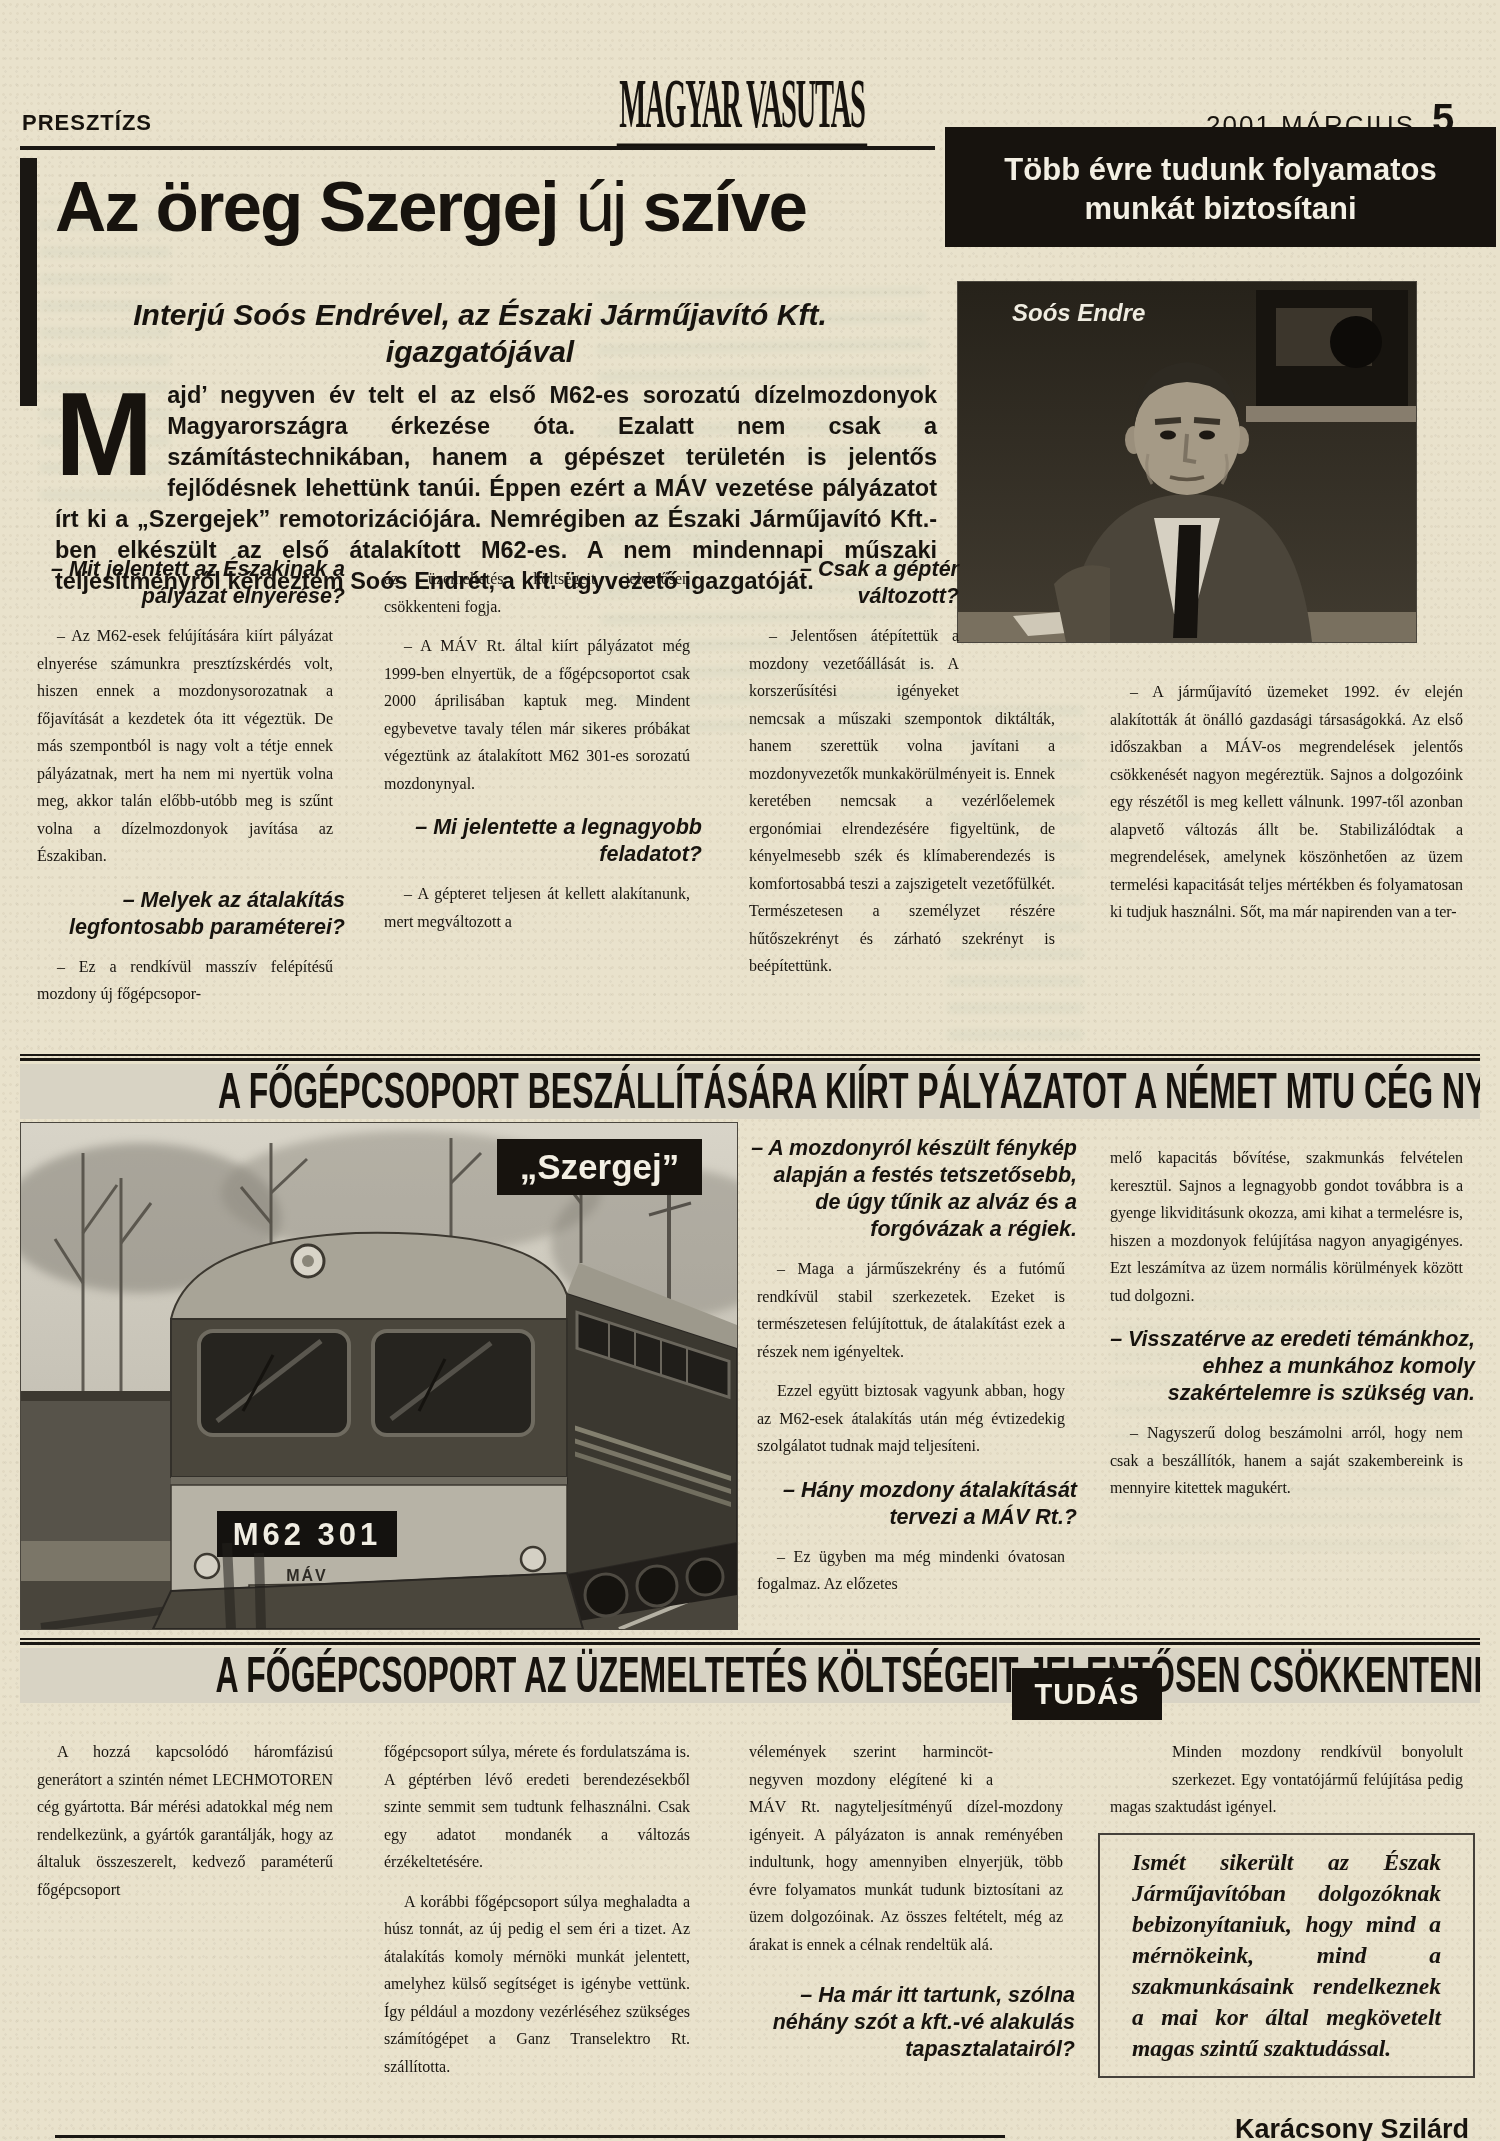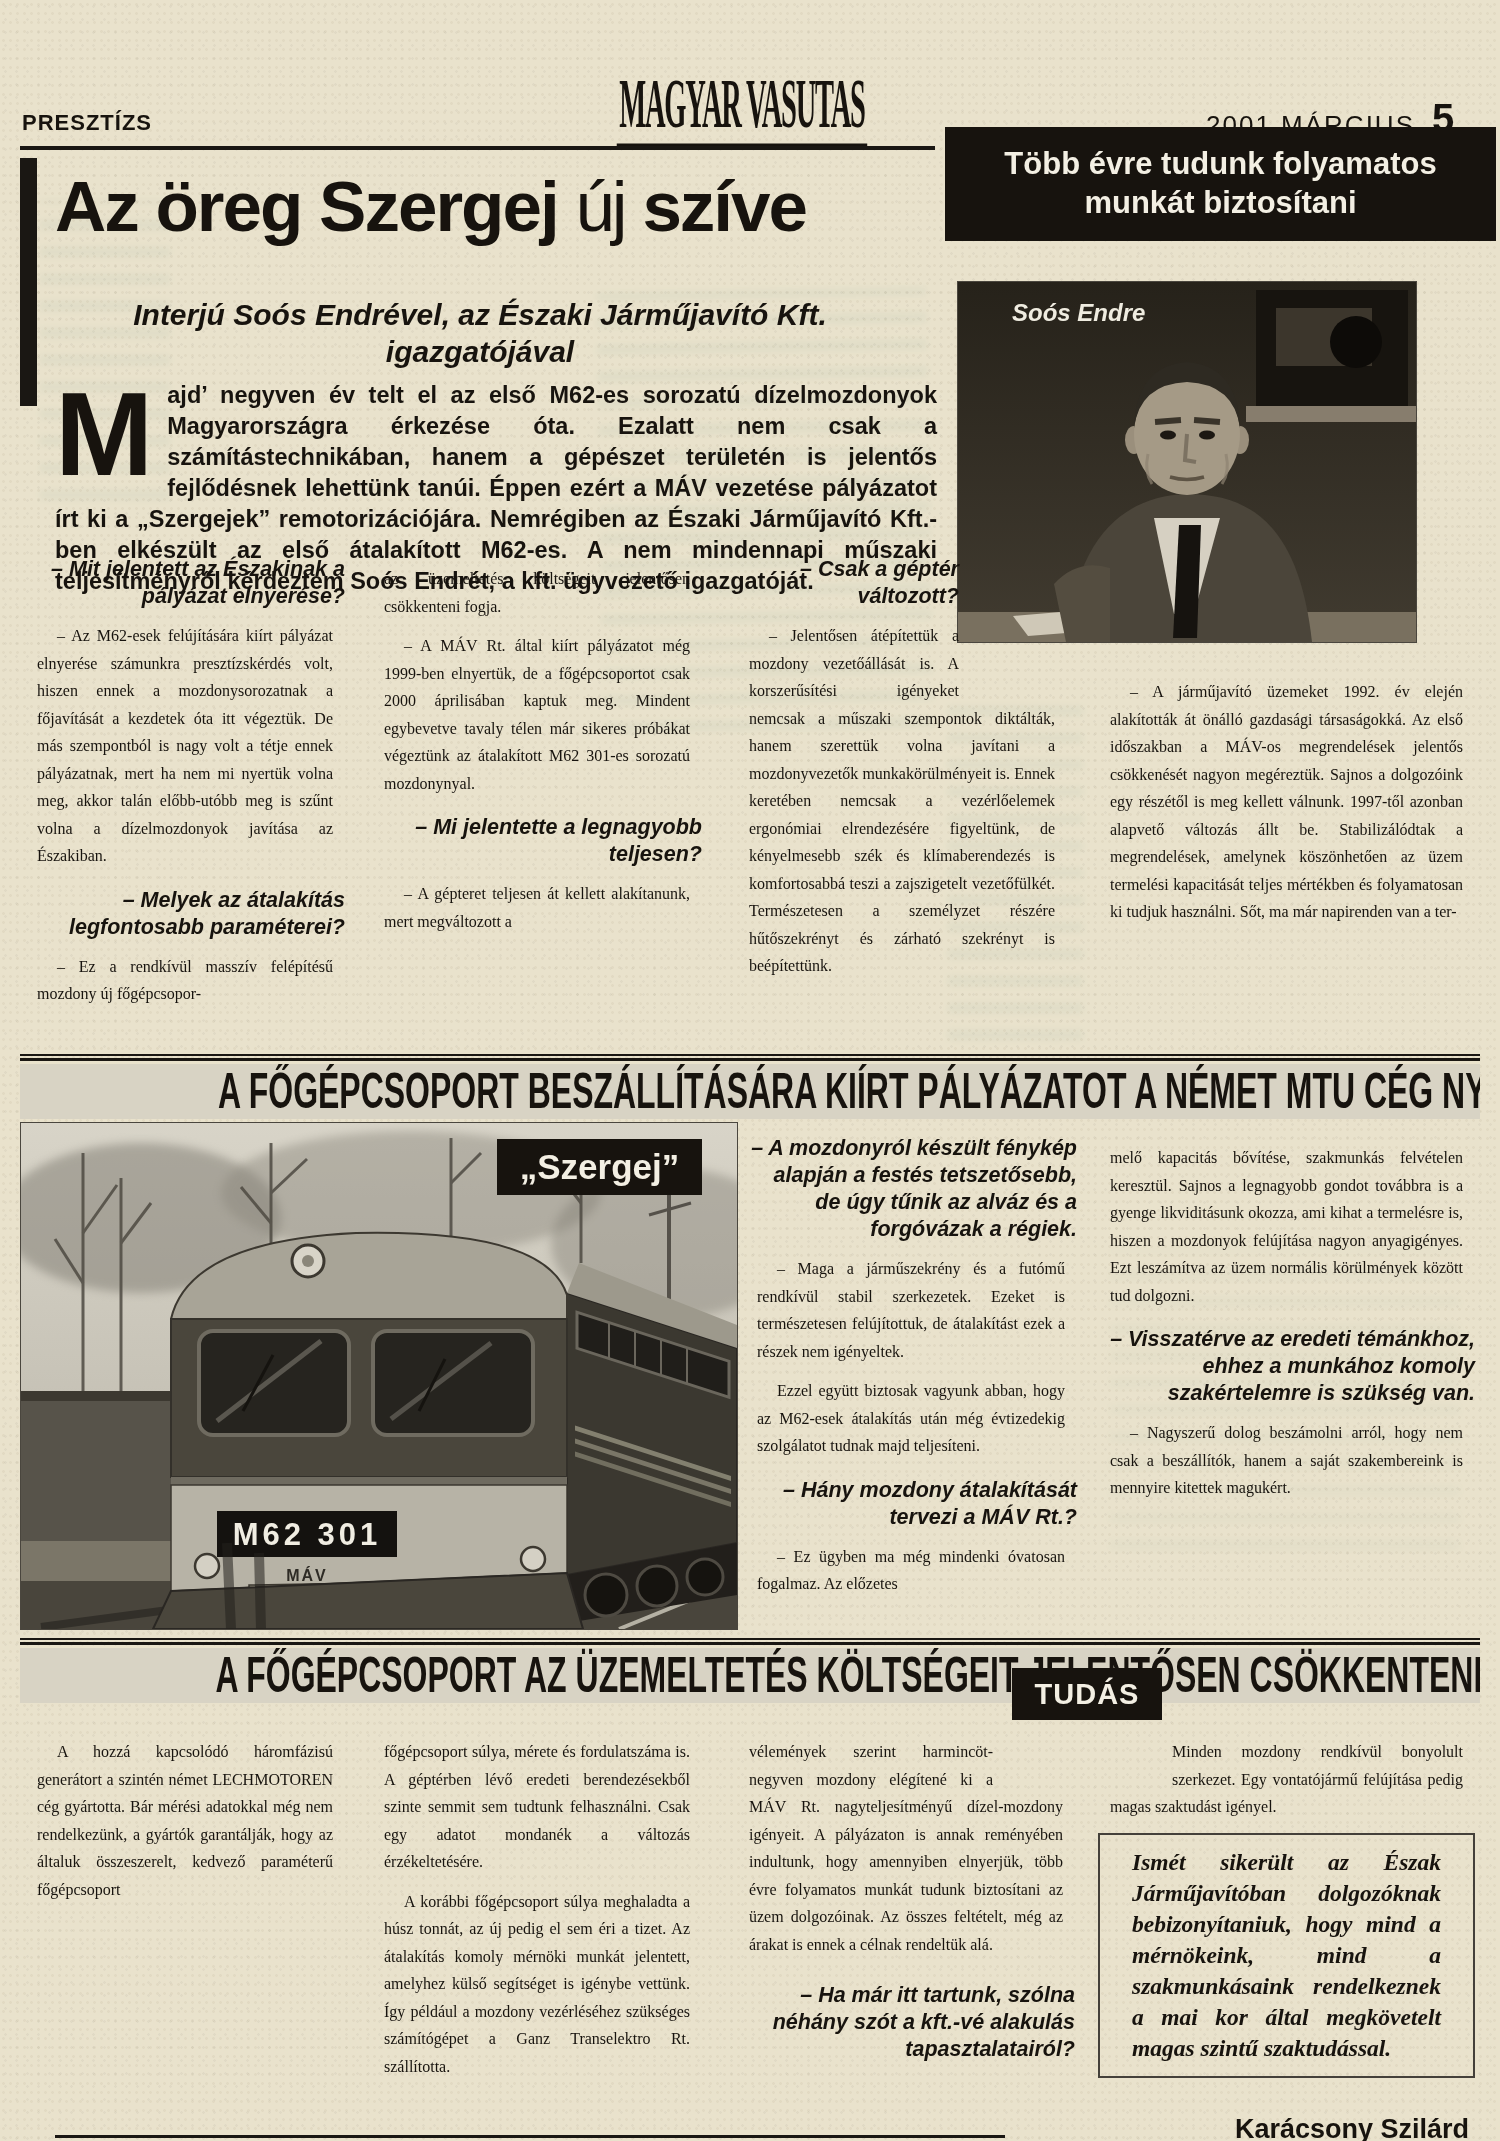--- a/index.html
+++ b/index.html
@@ -25,21 +25,21 @@
   
   .drop-bar{background:#1a1713;}
   .headline{font-family:"Liberation Sans",sans-serif;font-weight:700;font-size:71px;line-height:.98;
     letter-spacing:-2px;white-space:nowrap;}
   .headline .light{font-weight:400;letter-spacing:-3px;}
   .subhead{font:italic 700 30px/37px "Liberation Sans",sans-serif;text-align:center;}
   .lead{font:700 23.5px/31px "Liberation Sans",sans-serif;text-align:justify;}
   .dropcap{float:left;font:700 118px/92px "Liberation Sans",sans-serif;margin:8px 14px 0 0;}
   
   .blackbox{background:#17130e;color:#f3efe3;}
-  .sidebar-title{font:700 31px/39px "Liberation Sans",sans-serif;text-align:center;padding:17px 30px 19px;}
+  .sidebar-title{font:700 31px/39px "Liberation Sans",sans-serif;text-align:center;padding:23px 30px 19px;}
   
   .col{position:absolute;}
   .col p{margin:12px;font-size:16px;line-height:27.5px;text-align:justify;}
   .col p.ind{text-indent:20px;}
   .col p + p{margin-top:1px;}
   .q{font:italic 700 21.5px/27px "Liberation Sans",sans-serif;text-align:right;margin:17px 0 11px;}
   .q.first{margin-top:3px;}
   .sp-r{float:right;width:108px;height:126px;}
   .sp-r2{float:right;width:82px;height:54px;}
   .sp-l2{float:left;width:74px;height:54px;}
@@ -127,21 +127,21 @@
 
   <div class="col" style="left:25px;top:553px;width:320px;">
     <h3 class="q first">– Mit jelentett az Északinak a pályázat elnyerése?</h3>
     <p class="ind">– Az M62-esek felújítására kiírt pályázat elnyerése számunkra presztízskérdés volt, hiszen ennek a mozdonysorozatnak a főjavítását a kezdetek óta itt végeztük. De más szempontból is nagy volt a tétje ennek pályázatnak, mert ha nem mi nyertük volna meg, akkor talán előbb-utóbb meg is szűnt volna a dízelmozdonyok javítása az Északiban.</p>
     <h3 class="q">– Melyek az átalakítás legfontosabb paraméterei?</h3>
     <p class="ind">– Ez a rendkívül masszív felépítésű mozdony új főgépcsopor-</p>
   </div>
   <div class="col" style="left:372px;top:553px;width:330px;">
     <p>az üzemeltetés költségeit jelentősen csökkenteni fogja.</p>
     <p class="ind">– A MÁV Rt. által kiírt pályázatot még 1999-ben elnyertük, de a főgépcsoportot csak 2000 áprilisában kaptuk meg. Mindent egybevetve tavaly télen már sikeres próbákat végeztünk az átalakított M62 301-es sorozatú mozdonynyal.</p>
-    <h3 class="q">– Mi jelentette a legnagyobb teljesen?</h3>
+    <h3 class="q">– Mi jelentette a legnagyobb feladatot?</h3>
     <p class="ind">– A gépteret teljesen át kellett alakítanunk, mert megváltozott a</p>
   </div>
   <div class="col" style="left:737px;top:553px;width:330px;">
     <div class="sp-r"></div>
     <h3 class="q first">– Csak a géptér változott?</h3>
     <p class="ind">– Jelentősen átépítettük a mozdony vezetőállását is. A korszerűsítési igényeket nemcsak a műszaki szempontok diktálták, hanem szerettük volna javítani a mozdonyvezetők munkakörülményeit is. Ennek keretében nemcsak a vezérlőelemek ergonómiai elrendezésére figyeltünk, de kényelmesebb szék és klímaberendezés is komfortosabbá teszi a zajszigetelt vezetőfülkét. Természetesen a személyzet részére hűtőszekrényt és zárható szekrényt is beépítettünk.</p>
   </div>
   <div class="col" style="left:1098px;top:666px;width:377px;">
     <p class="ind">– A járműjavító üzemeket 1992. év elején alakították át önálló gazdasági társaságokká. Az első időszakban a MÁV-os megrendelések jelentős csökkenését nagyon megéreztük. Sajnos a dolgozóink egy részétől is meg kellett válnunk. 1997-től azonban alapvető változás állt be. Stabilizálódtak a megrendelések, amelynek köszönhetően az üzem termelési kapacitását teljes mértékben és folyamatosan ki tudjuk használni. Sőt, ma már napirenden van a ter-</p>
   </div>

